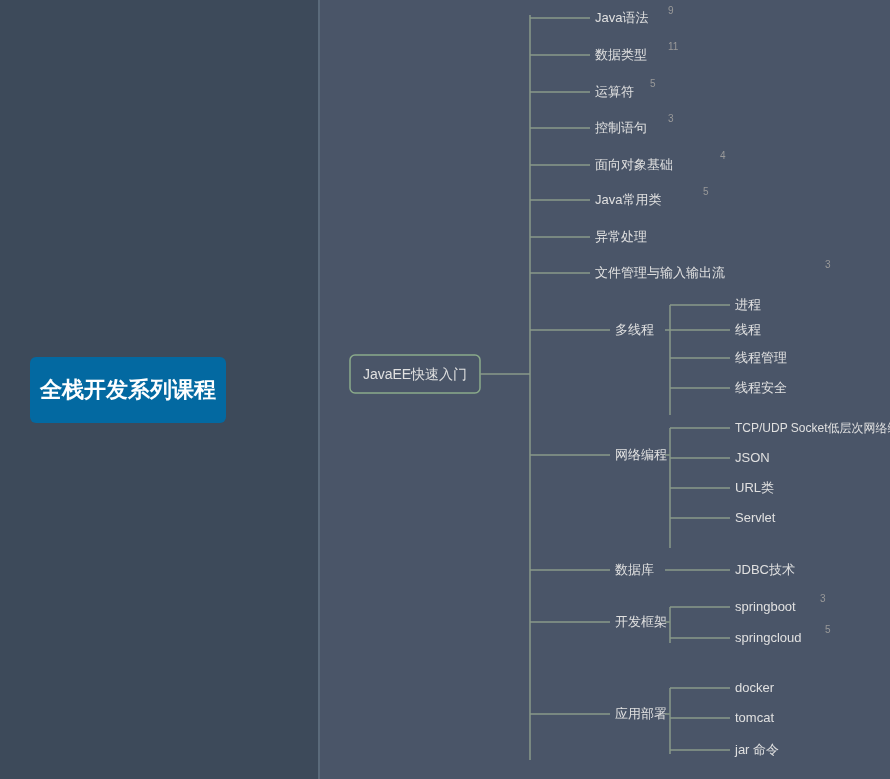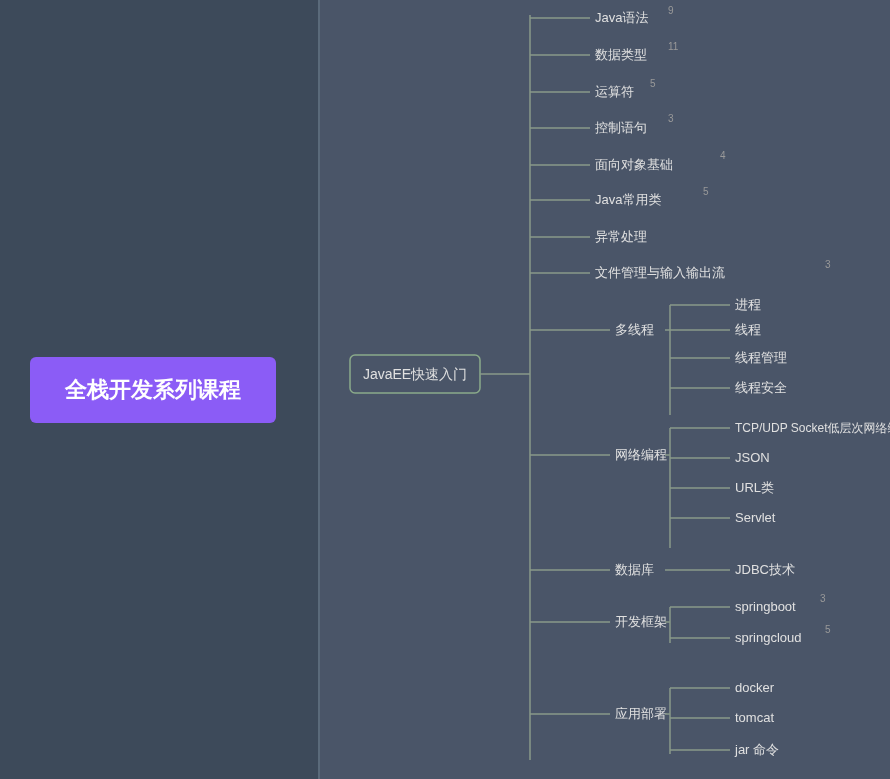--- a/index.html
+++ b/index.html
@@ -21,23 +21,23 @@
       height: 779px;
       background-color: #3d4a5a;
       border-right: 2px solid #5a6a7a;
     }
 
     .main-label {
       position: absolute;
       left: 30px;
       top: 50%;
       transform: translateY(-50%);
-      background-color: #8b5cf6;
+      background-color: #0369a1;
       border-radius: 6px;
-      padding: 18px 35px;
+      padding: 18px 10px;
       font-size: 22px;
       font-weight: bold;
       color: #fff;
       white-space: nowrap;
     }
 
     .right-panel {
       position: absolute;
       left: 320px;
       top: 0;

